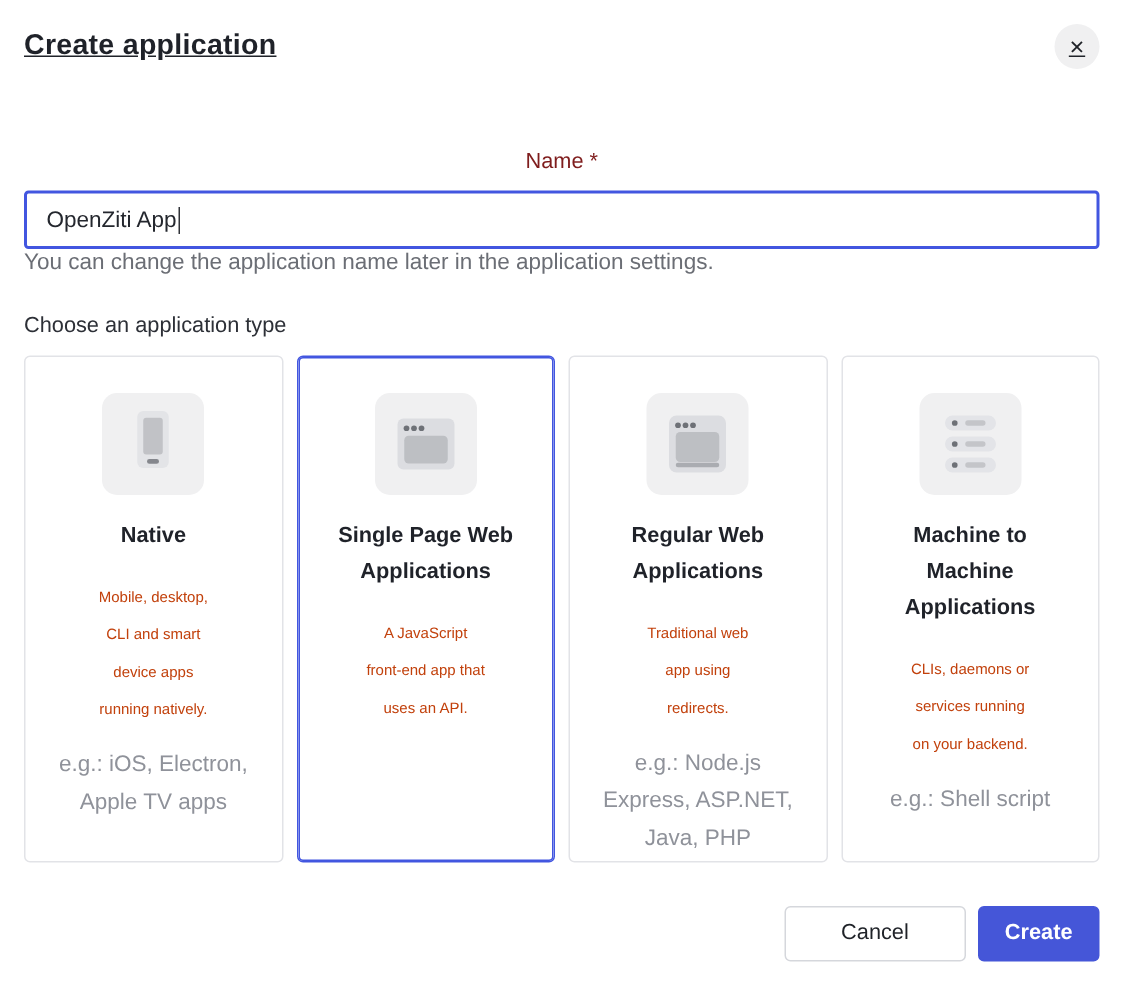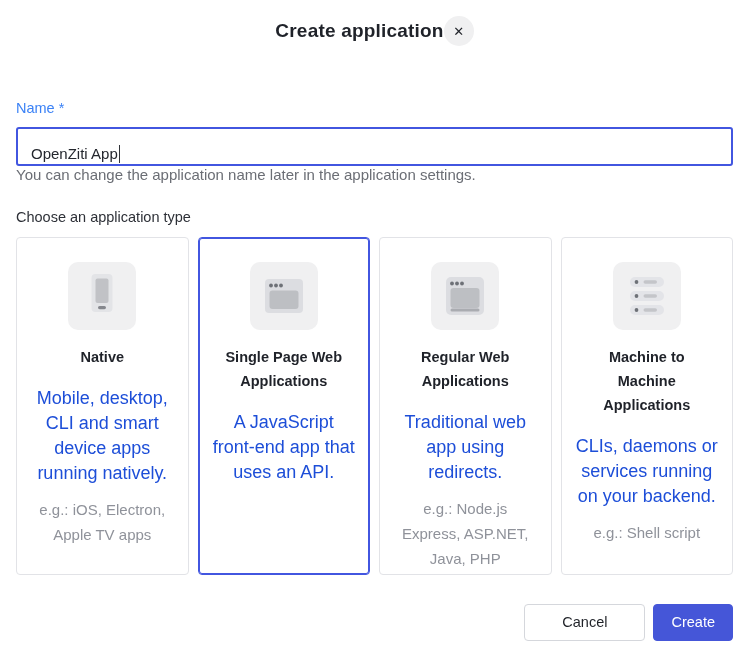--- a/index.html
+++ b/index.html
@@ -6,37 +6,37 @@
   html, body { background: #ffffff; }
   body {
     width: 749px; height: 670px;
     font-family: "Liberation Sans", sans-serif;
     color: var(--text_primary, #1f2229);
     overflow: hidden;
   }
   .modal { width: 749px; height: 670px; padding: 18px 16px 13px; background: #fff; }
 
   
-  .modal-header { display: flex; justify-content: center; align-items: flex-start; height: 30px; }
+  .modal-header { display: flex; justify-content: space-between; align-items: flex-start; height: 30px; text-decoration: underline; }
   .modal-title { font-size: 19px; font-weight: 700; letter-spacing: .2px; color: var(--text_primary, #1f2229); line-height: 26px; }
   .close-btn {
     width: 30px; height: 30px; border-radius: 50%;
     background: var(--tile_bg, #f0f0f1); border: none; cursor: pointer;
     display: flex; align-items: center; justify-content: center;
     font-family: "Liberation Sans", sans-serif;
     margin-top: -2px;
   }
   .close-btn span { font-size: 13px; color: #1f2228; line-height: 1; }
 
   
-  .field-label { margin-top: 52px; font-size: 14.5px; font-weight: 500; color: #3b82f6; line-height: 17px; }
+  .field-label { margin-top: 52px; font-size: 14.5px; font-weight: 500; color: #7f1d1d; line-height: 17px; text-align: center; }
   .text-input {
     margin-top: 10px; height: 39px; width: 717px;
     border: 2px solid var(--accent_border, #4256e0); border-radius: 3px;
-    display: flex; padding: 16px 13px;
+    display: flex; align-items: center; padding: 16px 13px;
     font-size: 15px; color: #24272e; cursor: text; background: #fff;
   }
   .caret { display: inline-block; width: 1.5px; height: 18px; background: #303338; margin-left: 1px; }
   .helper-text { font-size: 15px; color: var(--text_muted, #6b6e75); line-height: 18px; }
   .type-label { margin-top: 25px; font-size: 14.5px; font-weight: 500; color: #2d3037; line-height: 17px; }
 
   
   .cards { margin-top: 11px; display: grid; grid-template-columns: repeat(4, 1fr); gap: 9px; height: 338px; border-radius: 28px; }
   .card {
     border: 1px solid var(--card_border, #e2e3e7); border-radius: 4px;
@@ -49,36 +49,36 @@
   .icon-tile {
     width: 68px; height: 68px; margin: 0 auto; border-radius: 10px;
     background: var(--tile_bg, #f0f0f1);
     display: flex; align-items: center; justify-content: center;
   }
   .card-title {
     margin-top: 15px; font-size: 14.5px; font-weight: 700; line-height: 24px;
     color: var(--text_primary, #1f2229); white-space: pre-line;
   }
   .card-desc {
-    margin-top: 17px; font-size: 18px; line-height: 25px;
-    color: #1d4ed8; white-space: pre-line;
+    margin-top: 17px; font-size: 10px; line-height: 25px;
+    color: #c2410c; white-space: pre-line;
   }
   .card-example {
     margin-top: 11px; font-size: 15px; line-height: 25px;
     color: var(--text_faint, #8f929a); white-space: pre-line;
   }
 
   
   .modal-footer { margin-top: 29px; display: flex; justify-content: flex-end; gap: 8px; }
   .btn {
     height: 37px; border-radius: 4px; font-family: "Liberation Sans", sans-serif;
     font-size: 14.5px; cursor: pointer; line-height: 35px;
   }
   .btn-cancel { background: #fff; border: 1px solid #d5d7dc; color: #1f2228; font-weight: 500; padding: 0 37px; }
-  .btn-create { background: var(--accent, #4556d8); border: 1px solid var(--accent, #4556d8); color: #fff; font-weight: 400; padding: 0 17px; }
+  .btn-create { background: var(--accent, #4556d8); border: 1px solid var(--accent, #4556d8); color: #fff; font-weight: 700; padding: 0 17px; }
 </style>
 </head>
 <body>
 
 <div class="modal">
 
   <div class="modal-header">
     <div class="modal-title">Create application</div>
     <button class="close-btn">
       <span>✕</span>

